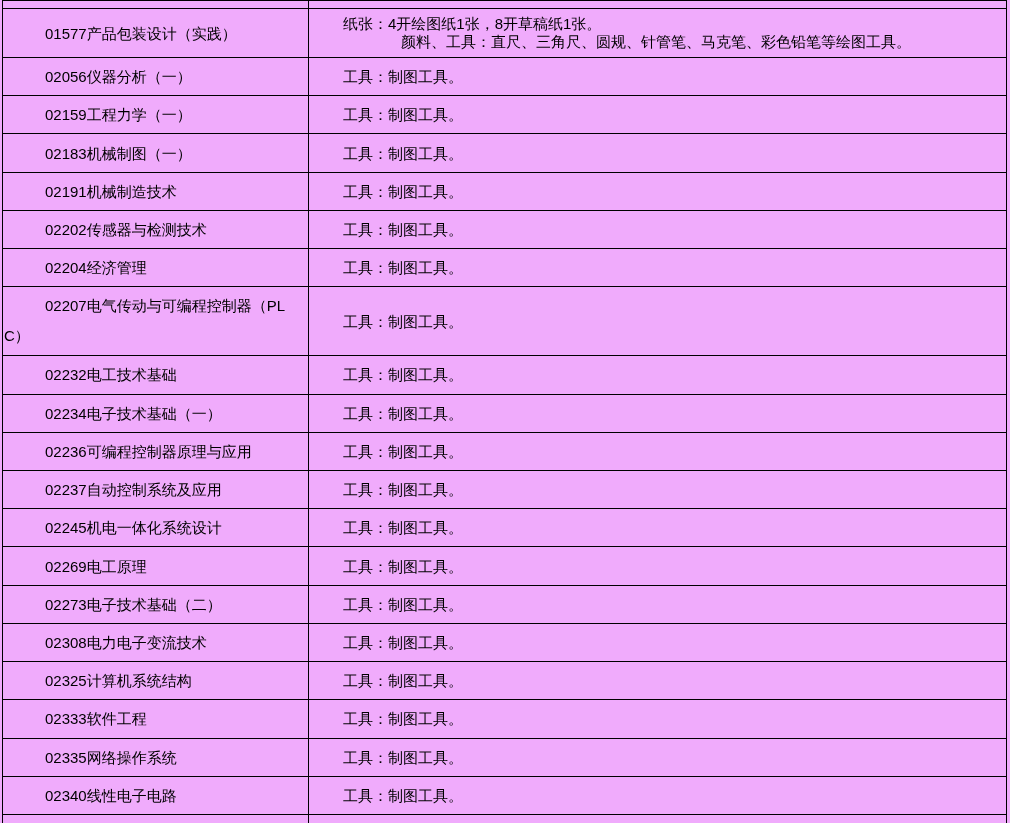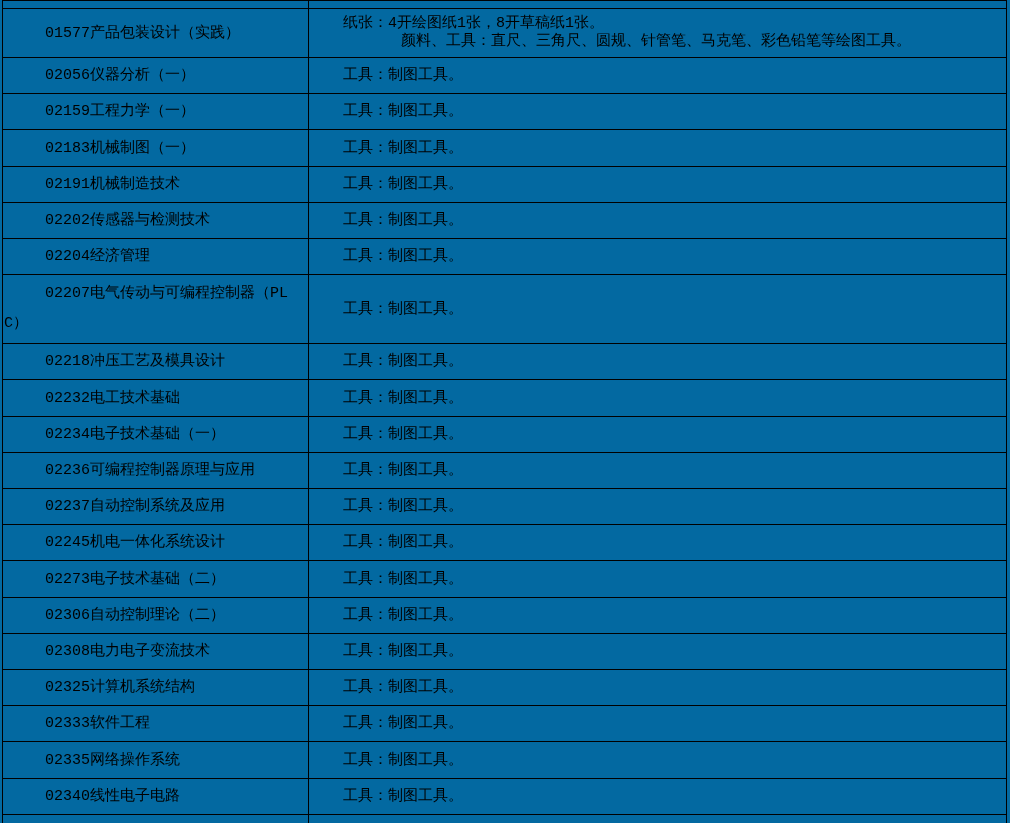--- a/index.html
+++ b/index.html
@@ -4,23 +4,23 @@
 <style>
   html, body {
     margin: 0;
     padding: 0;
     background: #ffffff;
   }
   .screen {
     position: relative;
     width: 1010px;
     height: 823px;
-    background: #0369a1;
+    background: #f0abfc;
     overflow: hidden;
-    font-family: Liberation Mono, monospace;
+    font-family: Liberation Sans, sans-serif;
     color: #000000;
   }
   table.doc-table {
     position: absolute;
     left: 2px;
     top: 0;
     width: 1004px;
     height: 826px;
     border-collapse: collapse;
     table-layout: fixed;
@@ -138,28 +138,20 @@
       <tr class="row-tall">
         <td class="course-cell">
           <div class="course-text">02207电气传动与可编程控制器（PL</div>
           <div class="course-text course-line2">C）</div>
         </td>
         <td class="req-cell">
           <div class="req-text">工具：制图工具。</div>
         </td>
       </tr>
 
-      <tr>
-        <td class="course-cell">
-          <div class="course-text">02218冲压工艺及模具设计</div>
-        </td>
-        <td class="req-cell">
-          <div class="req-text">工具：制图工具。</div>
-        </td>
-      </tr>
 
       <tr>
         <td class="course-cell">
           <div class="course-text">02232电工技术基础</div>
         </td>
         <td class="req-cell">
           <div class="req-text">工具：制图工具。</div>
         </td>
       </tr>
 
@@ -192,39 +184,39 @@
 
       <tr>
         <td class="course-cell">
           <div class="course-text">02245机电一体化系统设计</div>
         </td>
         <td class="req-cell">
           <div class="req-text">工具：制图工具。</div>
         </td>
       </tr>
 
+      <tr>
+        <td class="course-cell">
+          <div class="course-text">02269电工原理</div>
+        </td>
+        <td class="req-cell">
+          <div class="req-text">工具：制图工具。</div>
+        </td>
+      </tr>
 
       <tr>
         <td class="course-cell">
           <div class="course-text">02273电子技术基础（二）</div>
         </td>
         <td class="req-cell">
           <div class="req-text">工具：制图工具。</div>
         </td>
       </tr>
 
 
-      <tr>
-        <td class="course-cell">
-          <div class="course-text">02306自动控制理论（二）</div>
-        </td>
-        <td class="req-cell">
-          <div class="req-text">工具：制图工具。</div>
-        </td>
-      </tr>
 
       <tr>
         <td class="course-cell">
           <div class="course-text">02308电力电子变流技术</div>
         </td>
         <td class="req-cell">
           <div class="req-text">工具：制图工具。</div>
         </td>
       </tr>
 

